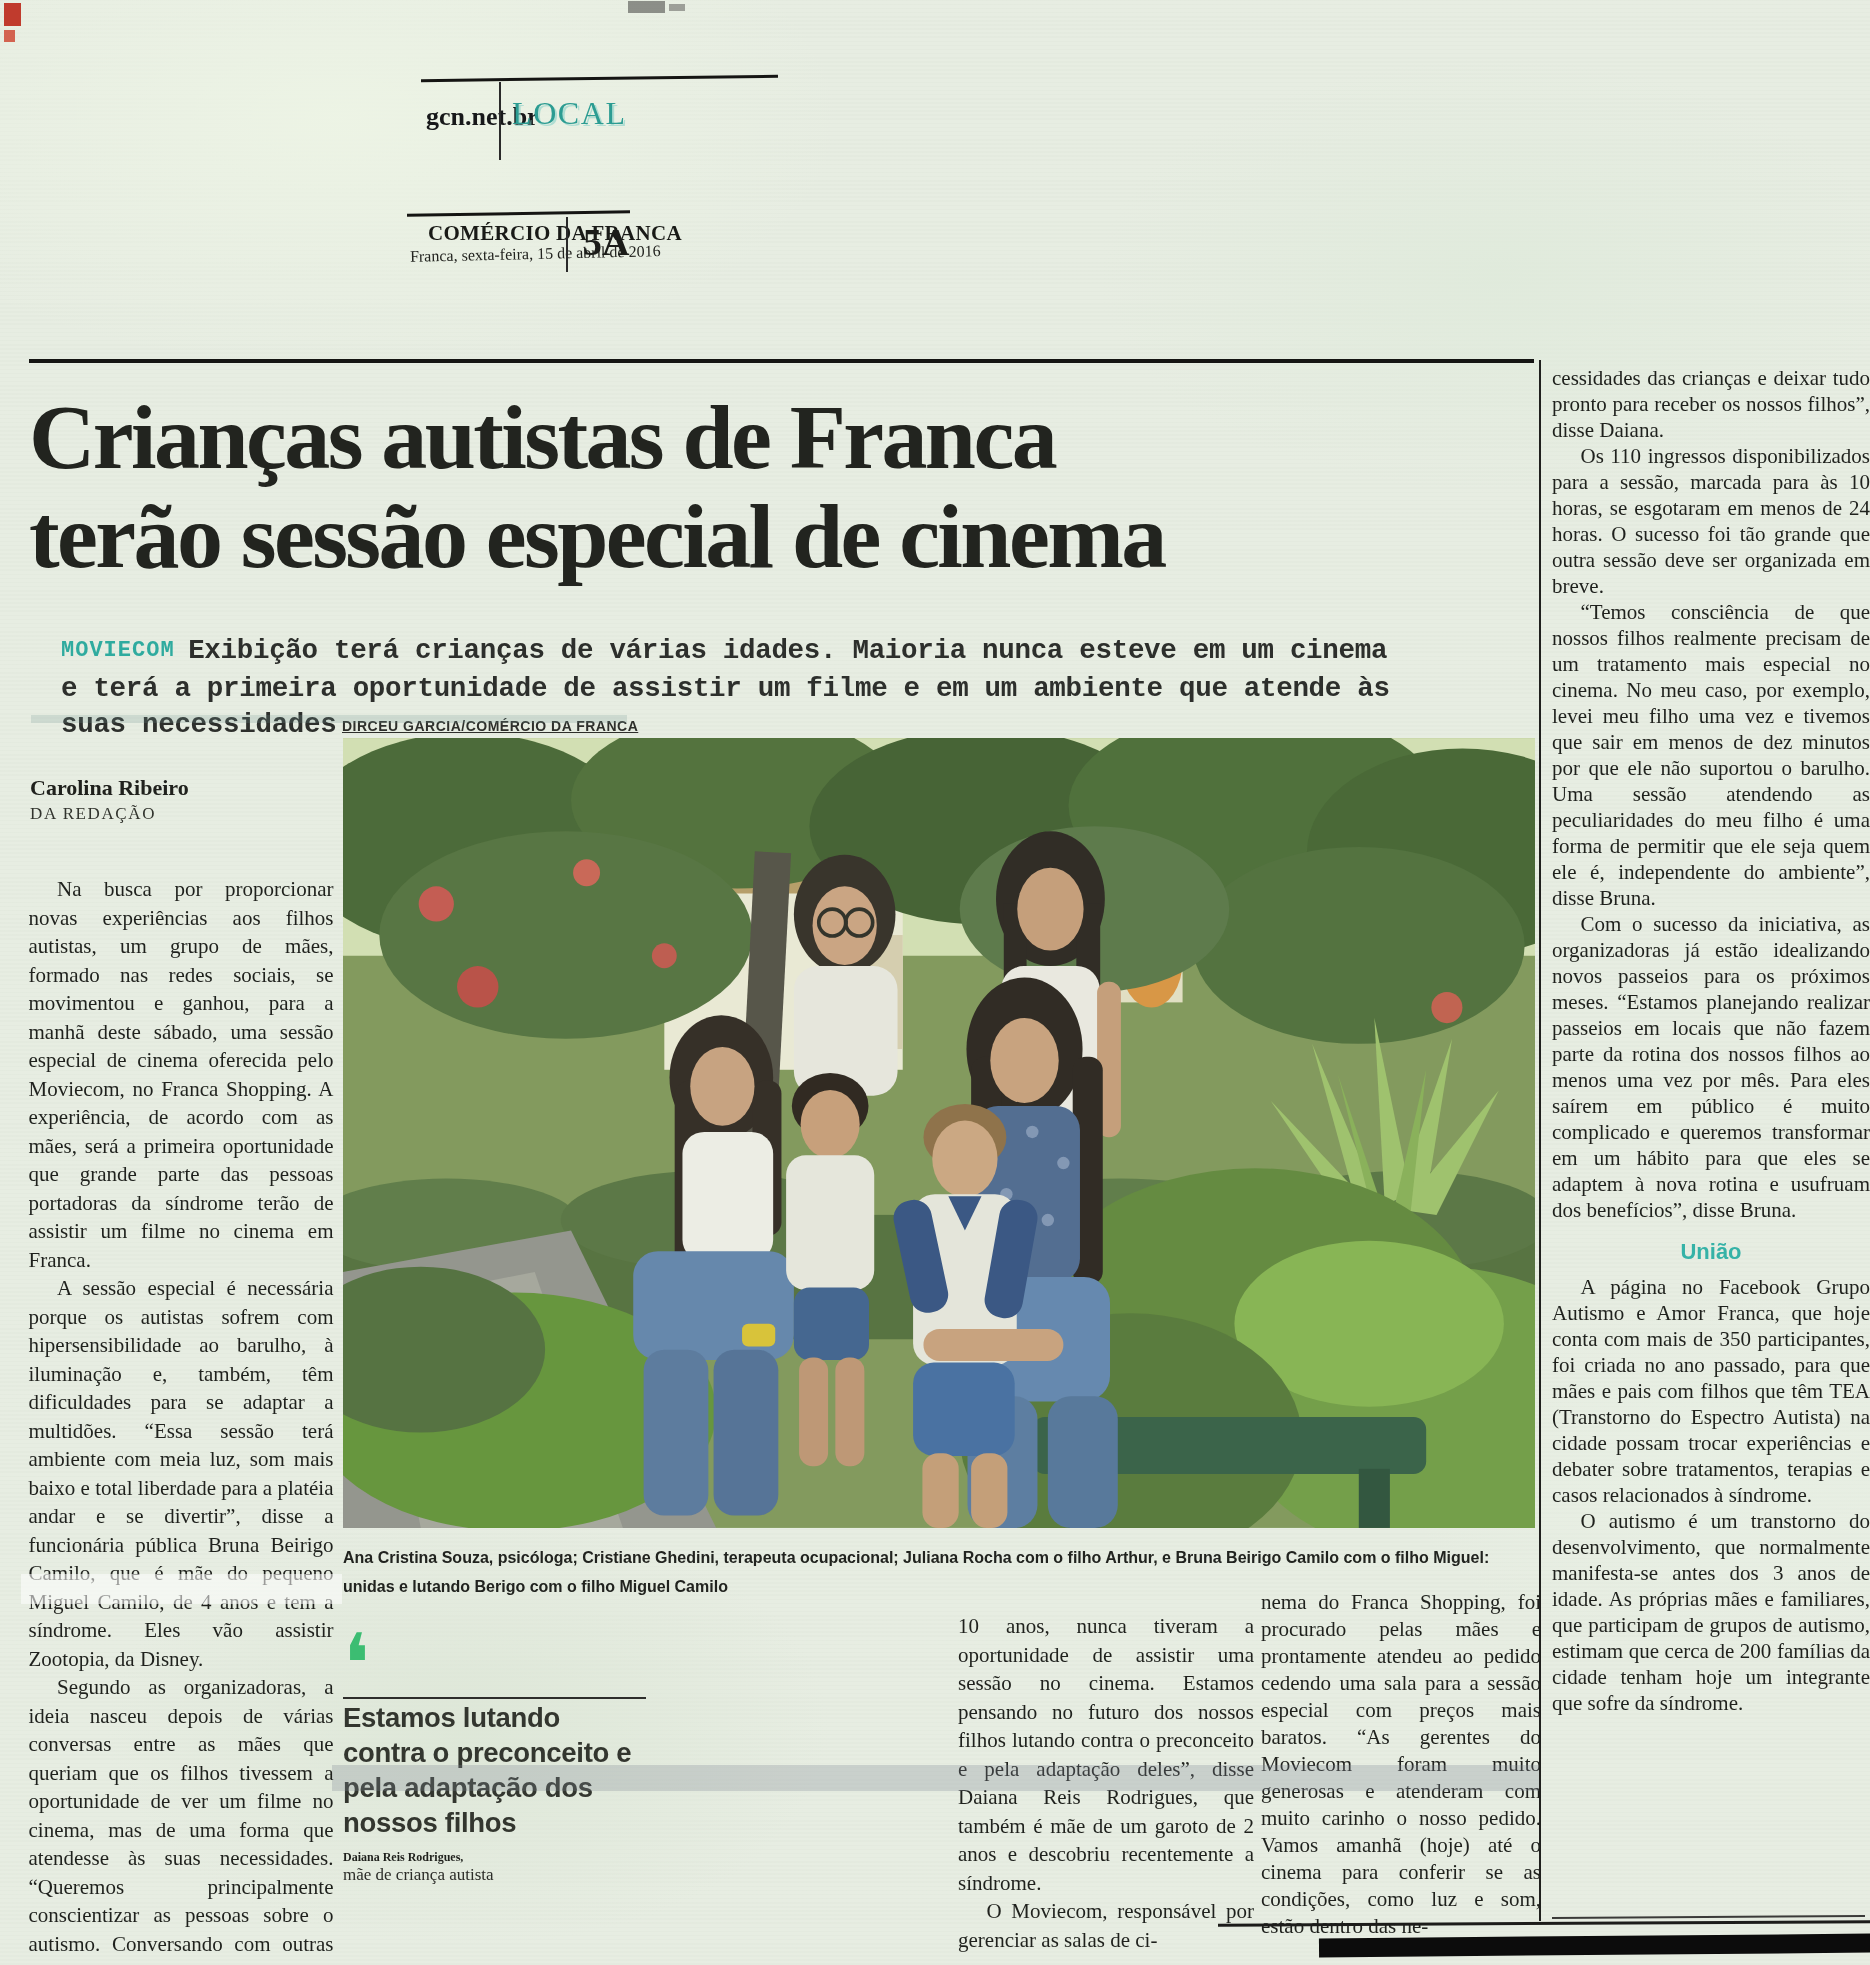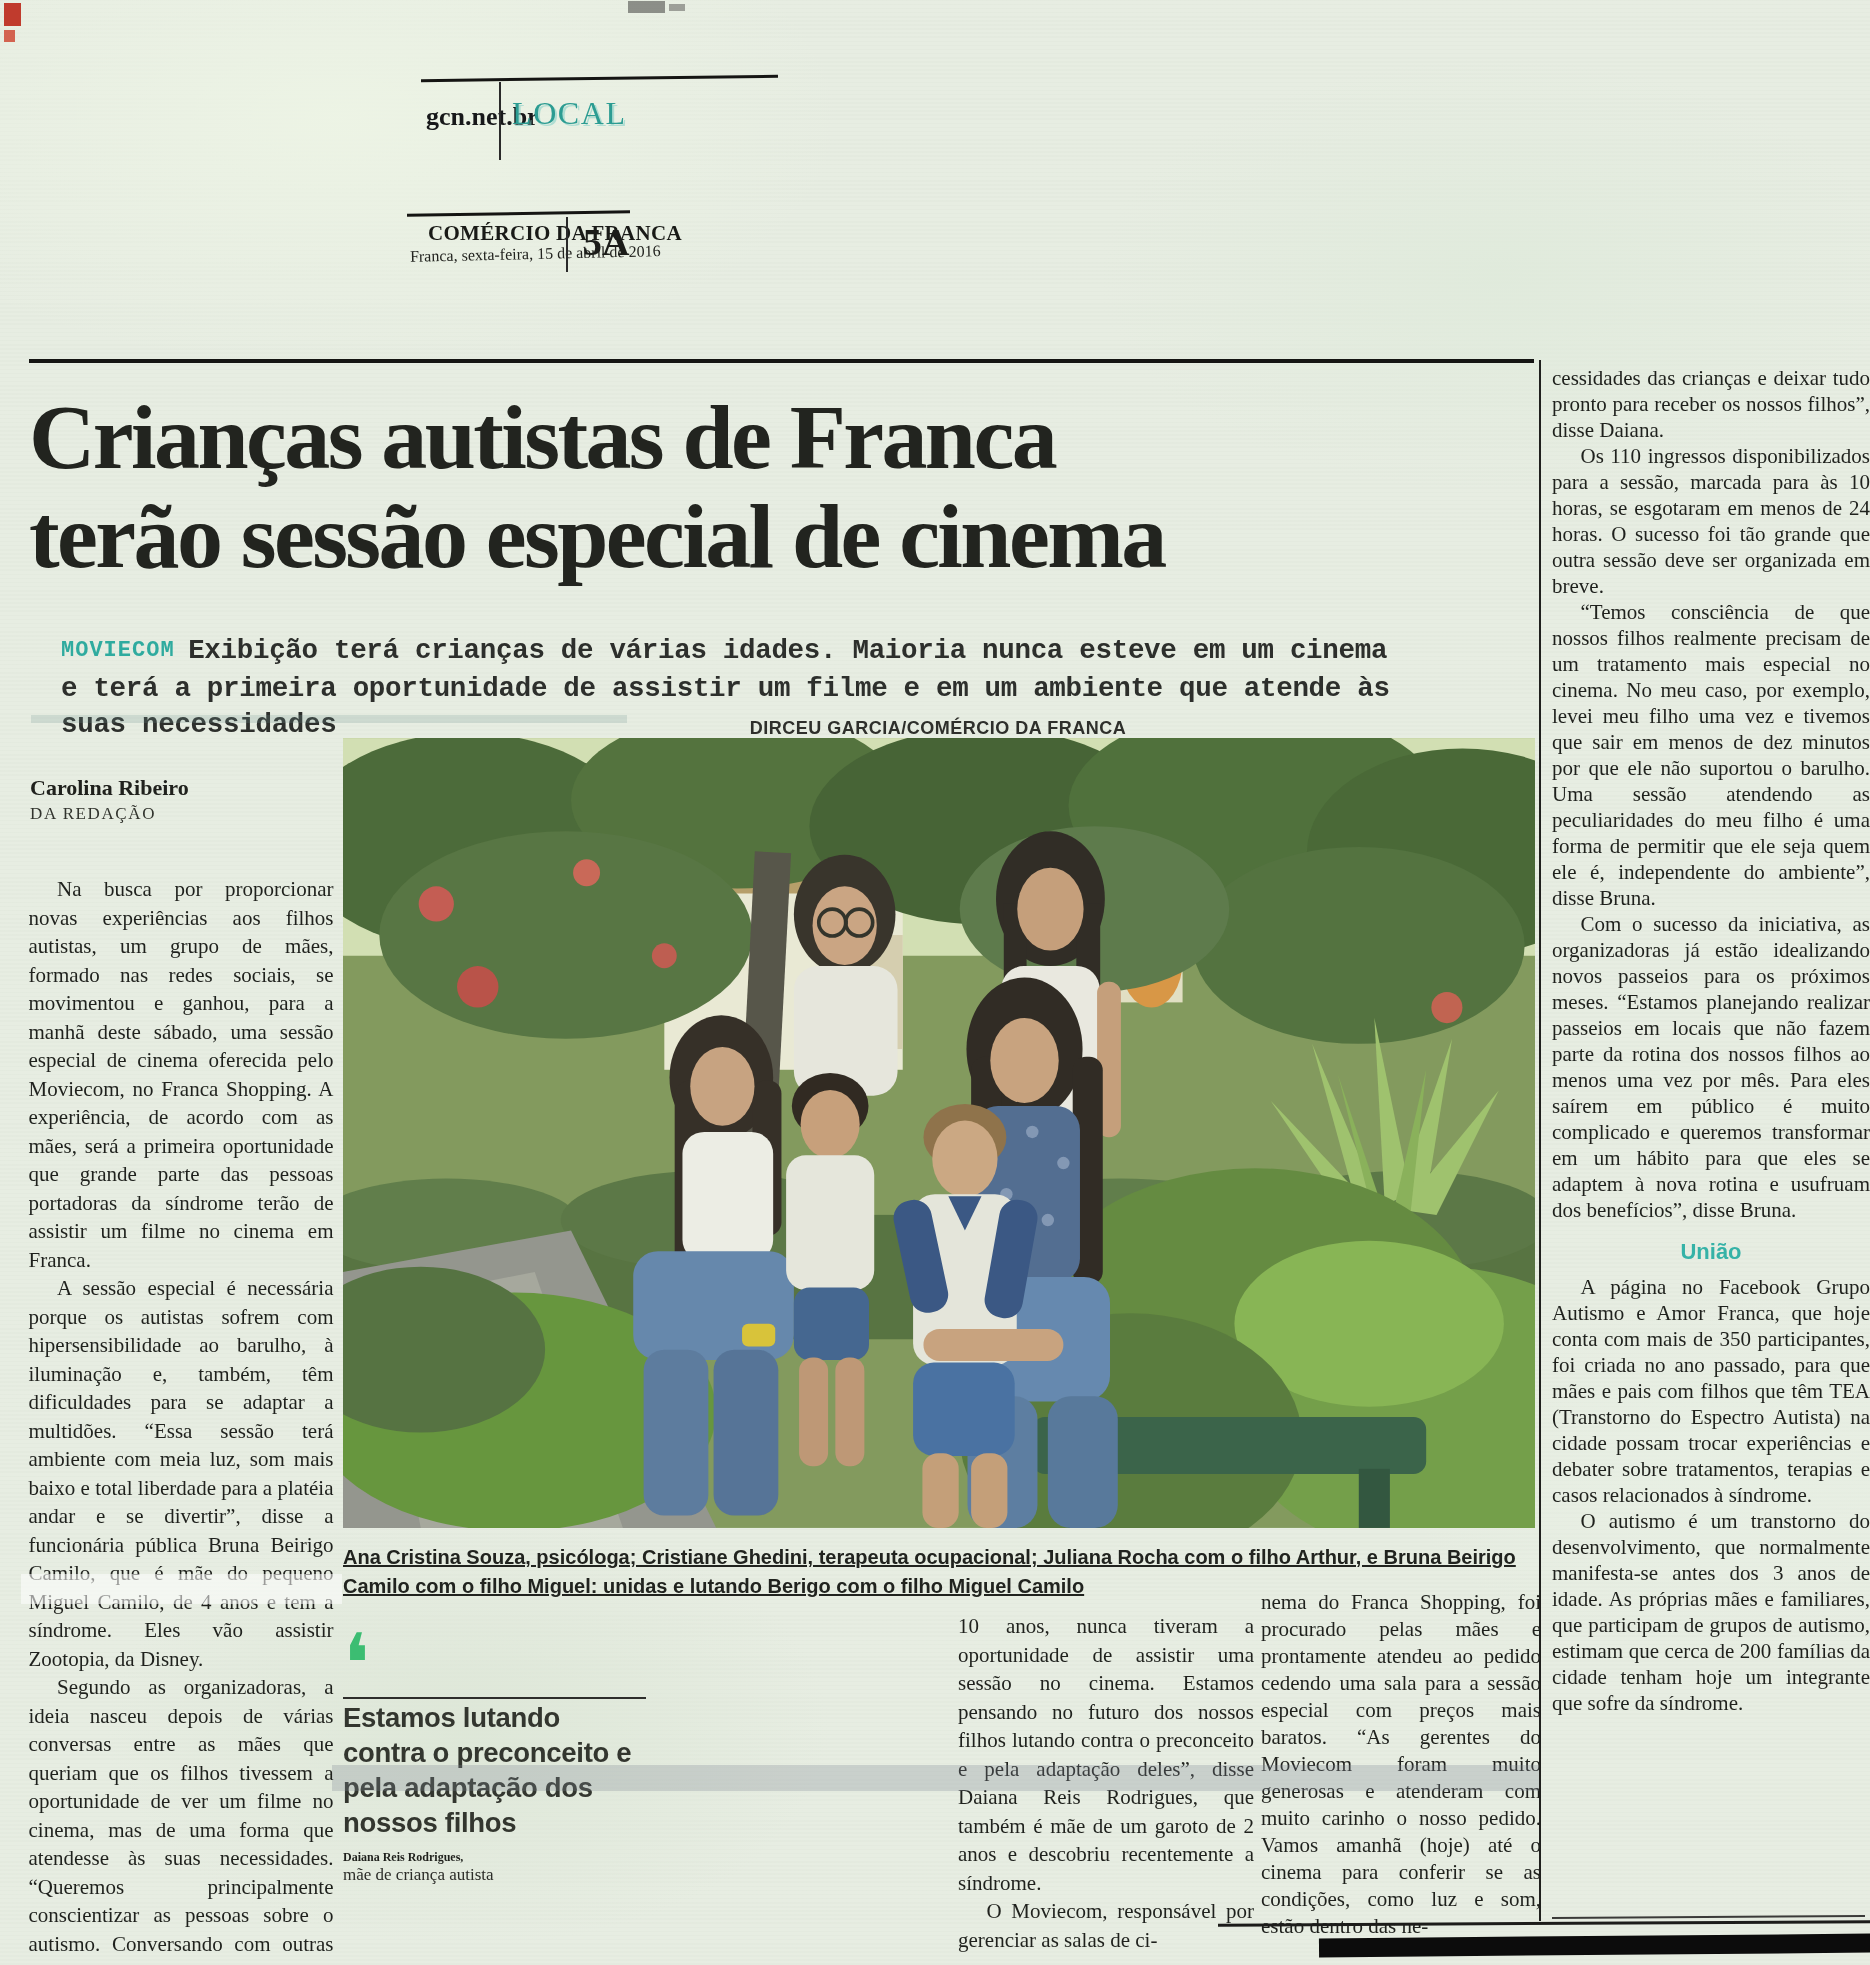--- a/index.html
+++ b/index.html
@@ -52,27 +52,27 @@
   #col3{left:958px;top:1612px;width:296px;font-size:21px;line-height:28.5px;}
   #col4{left:1261px;top:1589px;width:280px;font-size:21px;line-height:27px;}
   #col4 p{text-indent:0;}
   #col5{left:1552px;top:365px;width:318px;font-size:21px;line-height:26px;}
   #col5 p.cont{text-indent:0;}
   #col5 .subhead{font-family:"Liberation Sans",sans-serif;font-weight:bold;font-size:22px;
     color:#35b2a7;margin:15.5px 0 9.3px 0;text-indent:0;text-align:center;}
   #col5-endrule{left:1552px;top:1916px;width:313px;height:2.1px;background:#3a3a38;transform:rotate(-.4deg);}
 
   
-  #photo-credit{left:342px;top:718px;width:1192px;text-align:center;
-    font-family:"Liberation Sans",sans-serif;font-size:18px;font-weight:600;letter-spacing:0.5px;color:#2e2f2b;}
+  #photo-credit{left:342px;top:718px;width:1192px;text-align:left;
+    font-family:"Liberation Sans",sans-serif;font-size:14px;font-weight:600;letter-spacing:0.5px;color:#2e2f2b;text-decoration:underline;}
   #photo{left:343px;top:738px;width:1192px;height:790px;}
   #photo svg{display:block;}
 
   #caption{left:343px;top:1543px;width:1194px;font-family:"Liberation Sans",sans-serif;
-    font-weight:700;font-size:20px;line-height:29px;color:#21231f;text-decoration:underline;}
+    font-weight:700;font-size:16px;line-height:29px;color:#21231f;}
 
   
   .pullquote{position:absolute;top:1636px;font-family:"Liberation Sans",sans-serif;}
   #quote1{left:343px;width:303px;}
   #quote2{left:649px;width:307px;}
   .q-markrow{height:61px;}
   .q-mark{font-family:"DejaVu Sans",sans-serif;font-size:83px;line-height:57px;color:#3cbd72;}
   .q-toprule{height:2.1px;background:#2e2e2c;}
   .q-thinrule{height:1.6px;background:#4a4a48;}
   .q-spacer{height:58px;}

